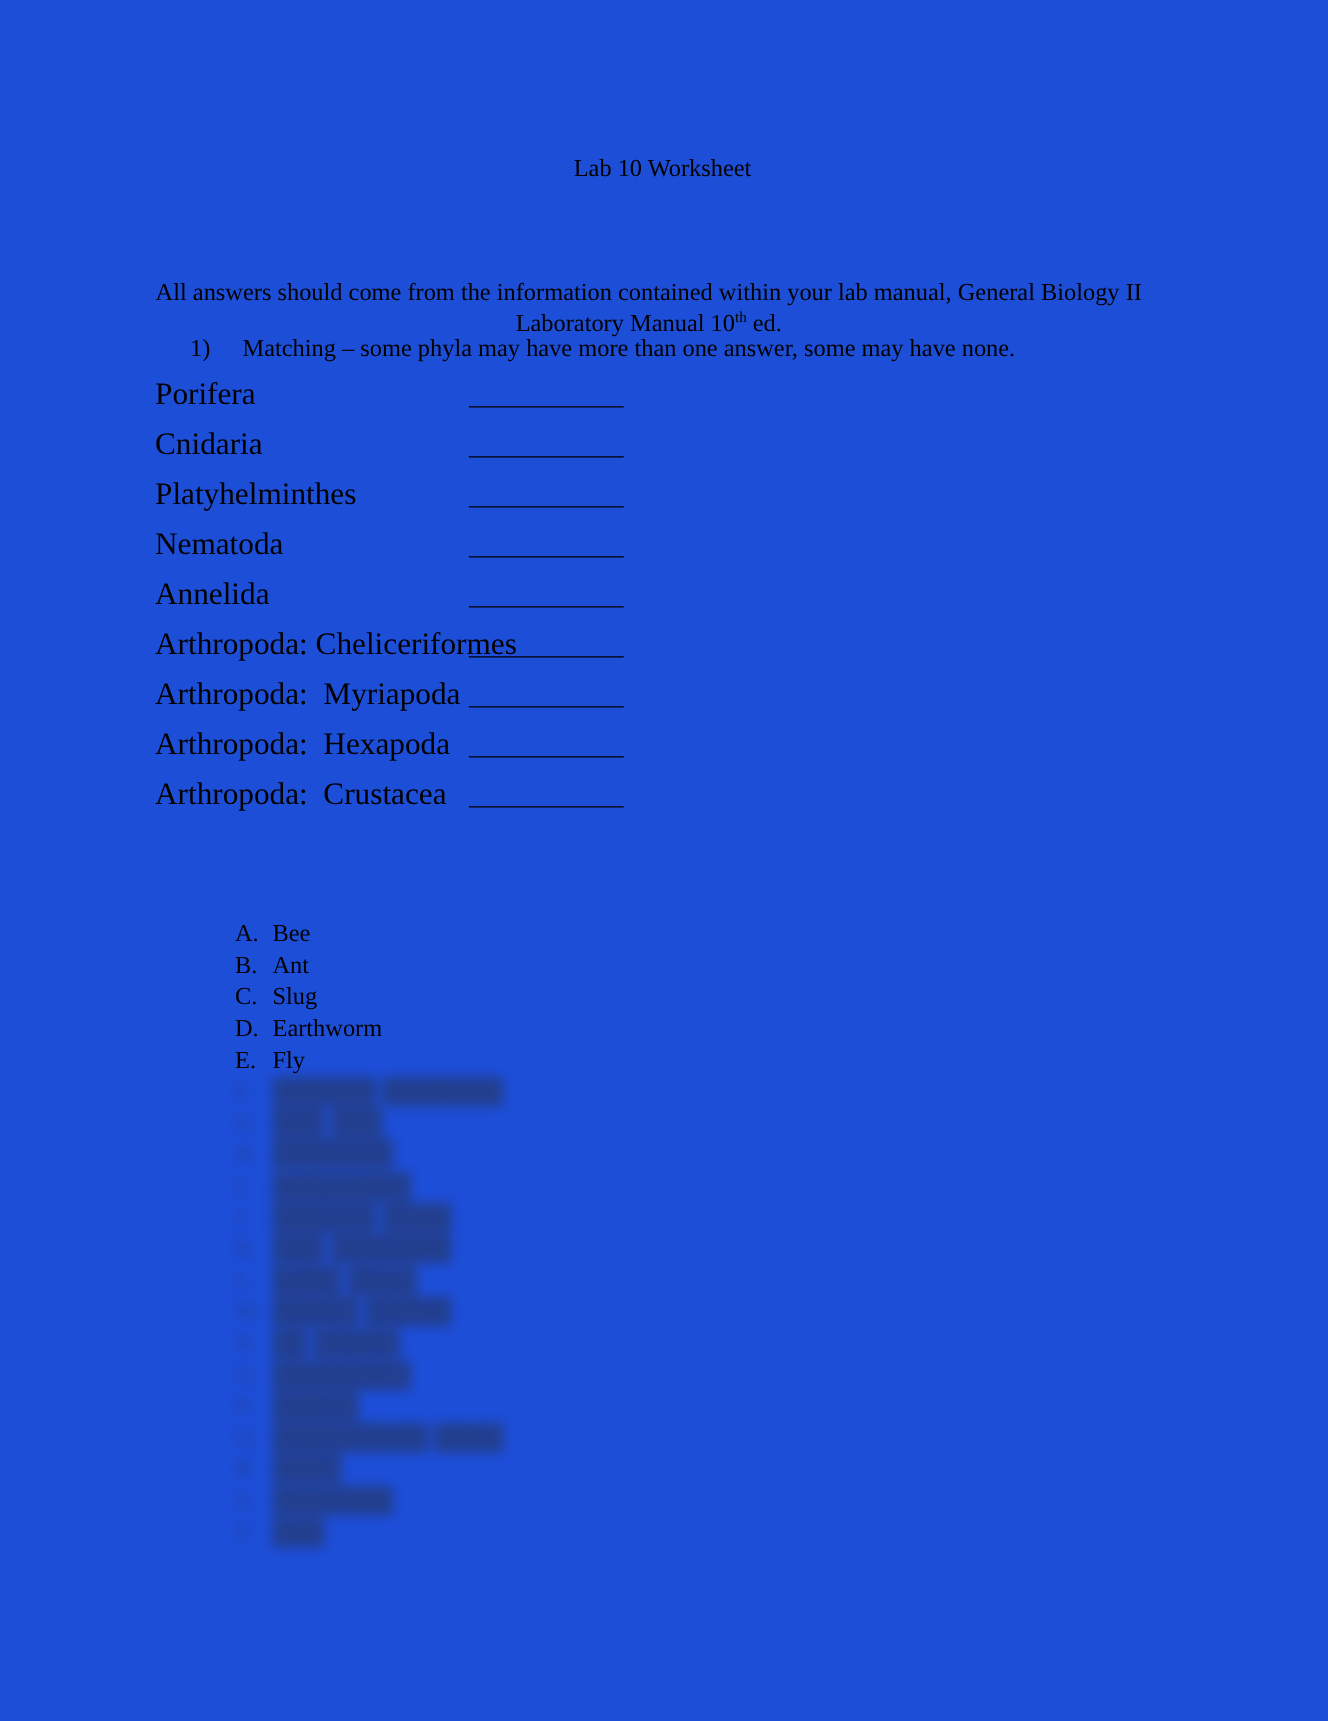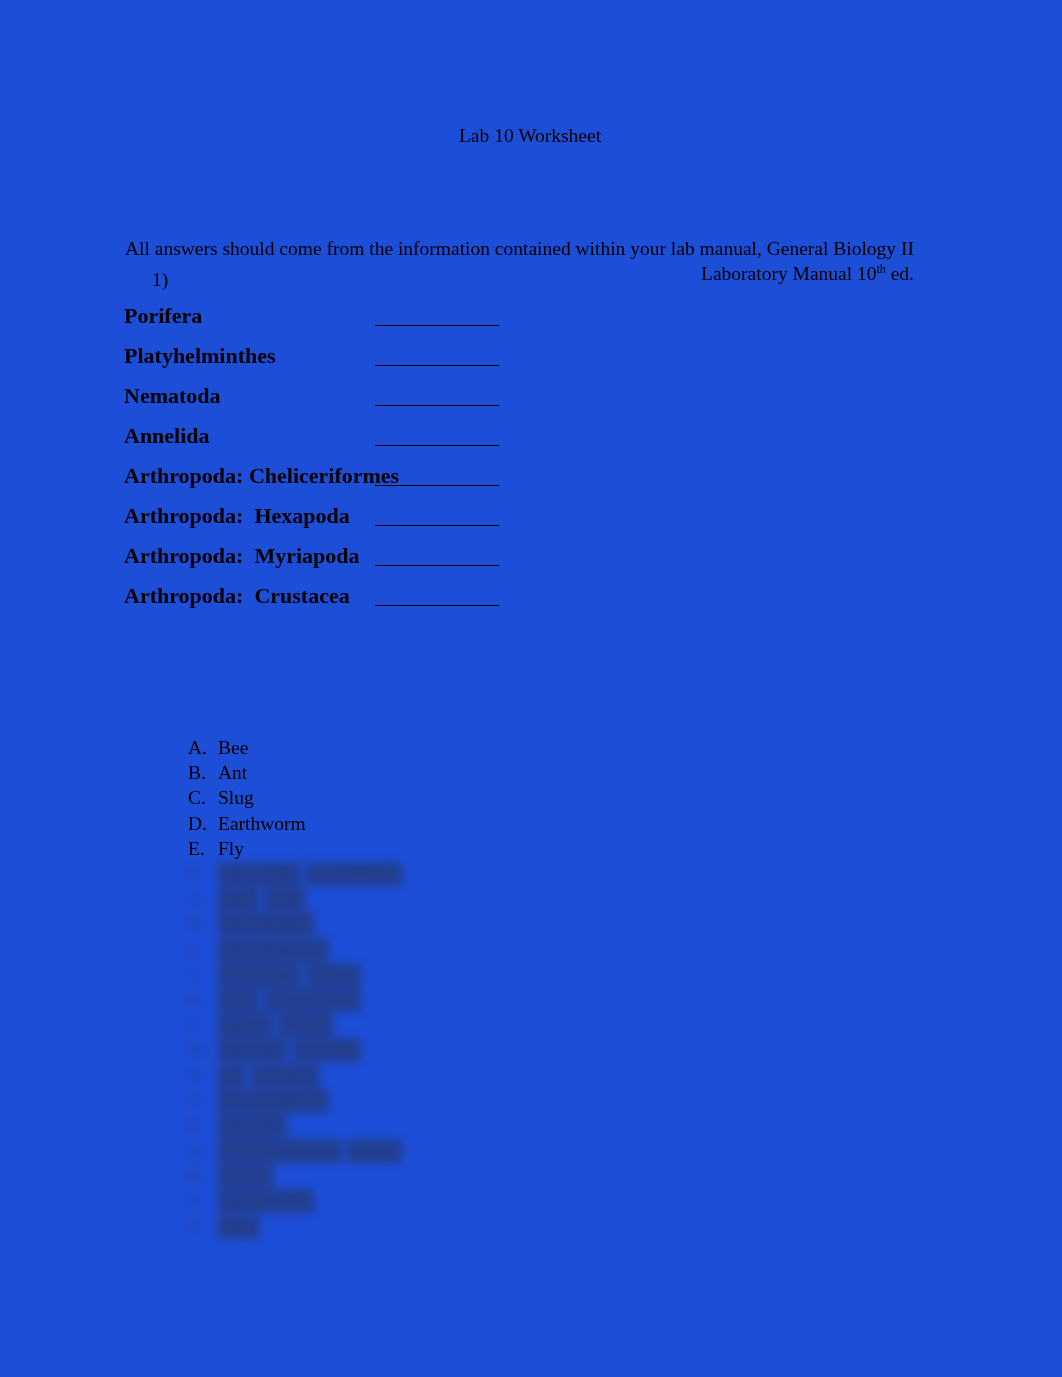--- a/index.html
+++ b/index.html
@@ -36,25 +36,25 @@
     line-height: 24px;
     white-space: pre;
   }
   .doc-title    { top: 124px; }
   .doc-subtitle { top: 162px; }
 
   
   .intro {
     position: absolute;
     left: 124px;
-    top: 216px;
+    top: 202px;
     width: 790px;
     font-size: 19.5px;
     line-height: 25.5px;
-    text-align: right;
+    text-align: center;
   }
   .intro sup {
     font-size: 12px;
     vertical-align: super;
     line-height: 0;
   }
 
   
   .question {
     position: absolute;
@@ -82,24 +82,23 @@
     width: 1062px;
   }
   .match-row {
     position: relative;
     height: 40px;
   }
   .match-row .phylum {
     position: absolute;
     left: 124px;
     top: 0;
-    font-size: 22px;
+    font-size: 25px;
     line-height: 24px;
     white-space: pre;
-    font-weight: bold;
   }
   .match-row .blank {
     position: absolute;
     left: 375px;
     top: 21px;
     width: 124px;
     height: 0;
     border-bottom: 1.6px solid #000000;
   }
 
@@ -154,49 +153,54 @@
 
   <div class="doc-title">Lab 10 Worksheet</div>
 
 
   <p class="intro">
     <span>All answers should come from the information contained within your lab manual, General Biology II Laboratory Manual 10</span><sup>th</sup><span> ed.</span>
   </p>
 
   <div class="question">
     <span class="q-num">1)</span>
+    <span class="q-text">Matching – some phyla may have more than one answer, some may have none.</span>
   </div>
 
   <div class="match-list">
       <div class="match-row">
         <span class="phylum">Porifera</span>
         <span class="blank"></span>
       </div>
       <div class="match-row">
+        <span class="phylum">Cnidaria</span>
+        <span class="blank"></span>
+      </div>
+      <div class="match-row">
         <span class="phylum">Platyhelminthes</span>
         <span class="blank"></span>
       </div>
       <div class="match-row">
         <span class="phylum">Nematoda</span>
         <span class="blank"></span>
       </div>
       <div class="match-row">
         <span class="phylum">Annelida</span>
         <span class="blank"></span>
       </div>
       <div class="match-row">
         <span class="phylum">Arthropoda: Cheliceriformes</span>
         <span class="blank"></span>
       </div>
       <div class="match-row">
+        <span class="phylum">Arthropoda:  Myriapoda</span>
+        <span class="blank"></span>
+      </div>
+      <div class="match-row">
         <span class="phylum">Arthropoda:  Hexapoda</span>
-        <span class="blank"></span>
-      </div>
-      <div class="match-row">
-        <span class="phylum">Arthropoda:  Myriapoda</span>
         <span class="blank"></span>
       </div>
       <div class="match-row">
         <span class="phylum">Arthropoda:  Crustacea</span>
         <span class="blank"></span>
       </div>
     </div>
 
   <div class="choice-list">
       <div class="choice-row">

